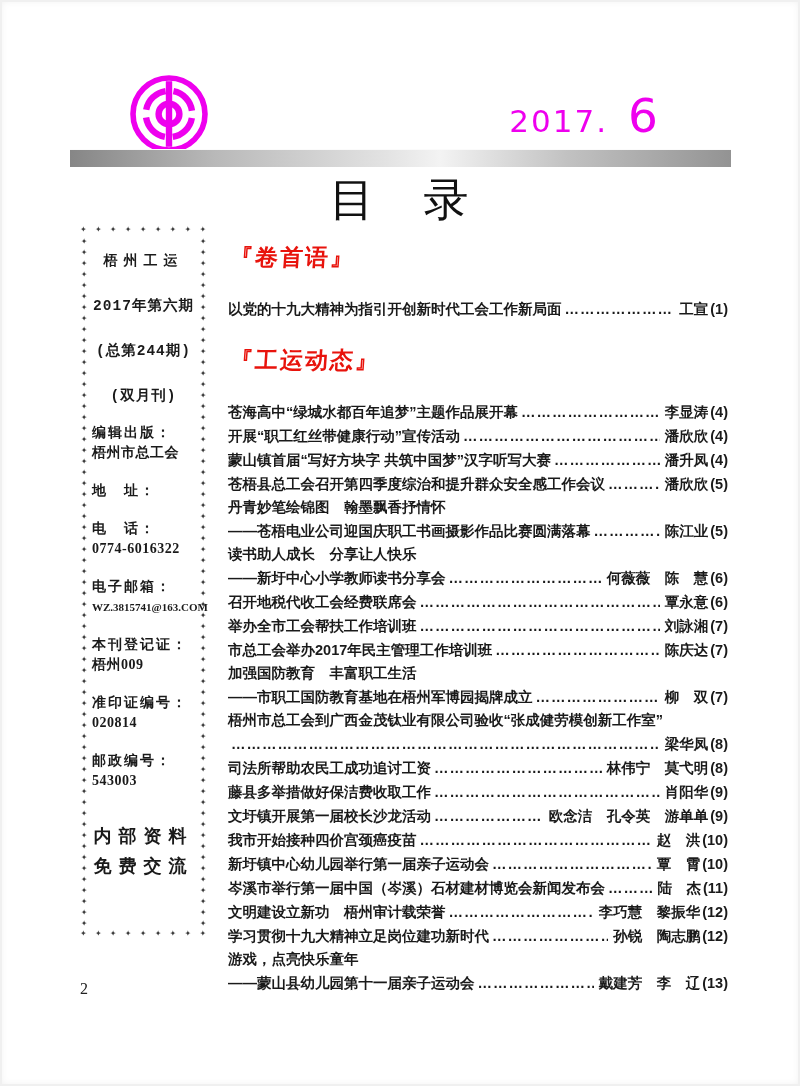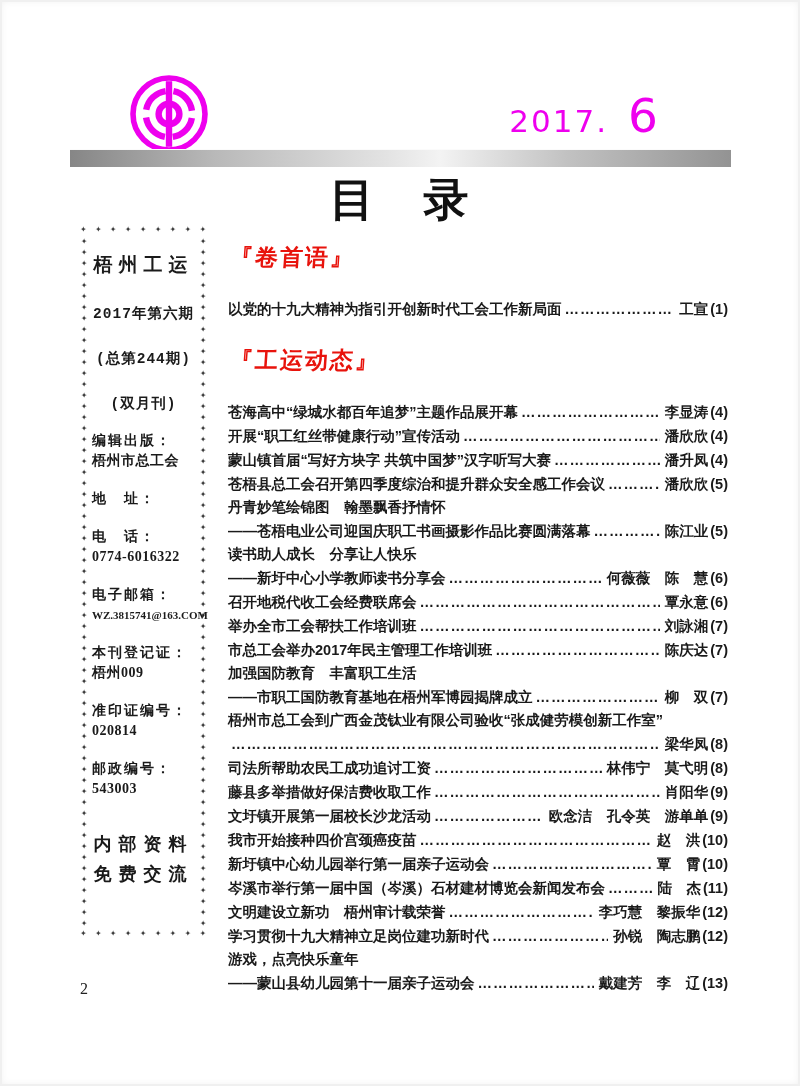--- a/index.html
+++ b/index.html
@@ -17,34 +17,34 @@
   }
   .issue-year{font-size:31px;letter-spacing:2px;}
   .issue-num{font-size:47px;line-height:1;}
   .graybar{
     position:absolute;left:70px;top:149px;width:661px;height:17px;
     background:linear-gradient(90deg,#868686 0%,#b9b9b9 22%,#e3e3e3 48%,#f3f3f3 56%,#c2c2c2 75%,#939393 100%);
     border-top:1px solid #fbfbfb;
   }
   .page-title{
     position:absolute;left:0;top:170px;width:800px;text-align:center;
-    font-family:"Liberation Serif",serif;font-weight:bold;font-size:45px;letter-spacing:2px;color:#111;
+    font-family:"Liberation Serif",serif;font-weight:normal;font-size:45px;letter-spacing:2px;color:#111;
   }
 
   
   .sidebar{position:absolute;left:80px;top:228px;width:127px;height:710px;}
   .zb{position:absolute;color:#3c3c3c;font-size:8px;overflow:hidden;pointer-events:none;}
   .zb-top{left:0;right:0;top:-3px;height:12px;white-space:nowrap;text-align:center;letter-spacing:3px;}
   .zb-bottom{left:0;right:0;bottom:-3px;height:12px;white-space:nowrap;text-align:center;letter-spacing:3px;}
   .zb-left{left:-2px;top:8px;bottom:8px;width:12px;white-space:pre;line-height:11px;text-align:center;}
   .zb-right{right:-2px;top:8px;bottom:8px;width:12px;white-space:pre;line-height:11px;text-align:center;}
   .side-inner{position:absolute;inset:10px 12px;display:flex;flex-direction:column;}
   .side-masthead{
     text-align:center;margin-top:14px;font-family:"Liberation Serif",serif;font-weight:bold;
-    font-size:19px;letter-spacing:6px;
+    font-size:14px;letter-spacing:6px;
   }
   .side-center{
     text-align:center;margin-top:26px;font-family:Liberation Mono, monospace;
     font-size:14.5px;letter-spacing:1px;font-weight:600;
   }
   .side-field{margin-top:18px;font-family:"Liberation Serif",serif;font-size:14px;font-weight:600;}
   .side-field .lab{letter-spacing:2px;display:block;line-height:20px;}
   .side-field .val{display:block;line-height:20px;letter-spacing:0.5px;}
   .side-field .val.small{font-size:11px;letter-spacing:0;}
   .side-footer{

